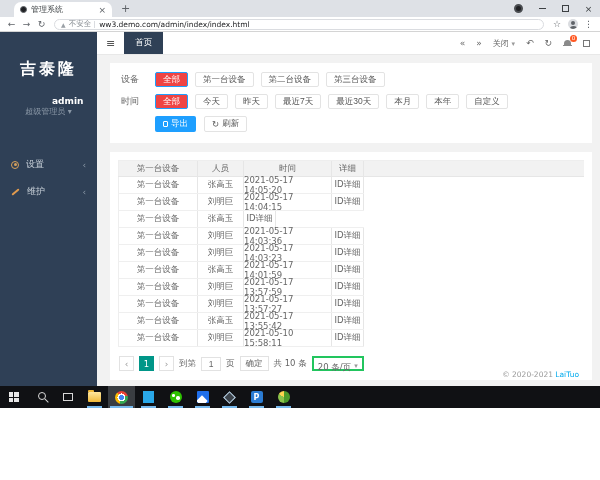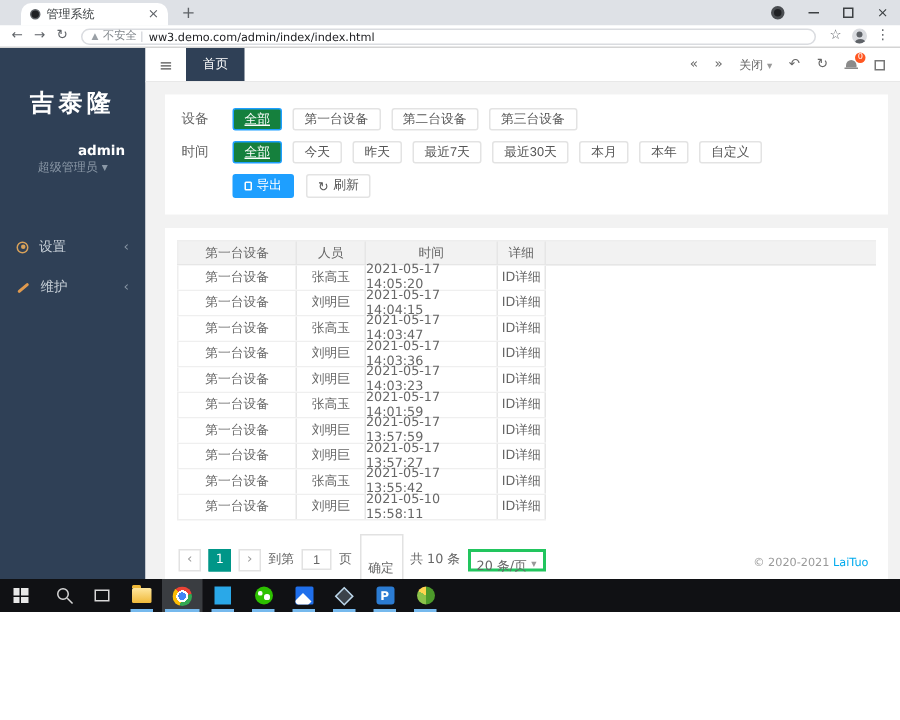--- a/index.html
+++ b/index.html
@@ -58,39 +58,39 @@
   .badge { position:absolute; top:-4px; right:-5px; min-width:7px; height:7px; background:#ff5722; color:#fff; border-radius:4px; font-size:5.5px; line-height:7px; text-align:center; padding:0 1px; }
   .fullscr { width:7px; height:7px; border:1px solid #777; }
 
   
   .content { position:absolute; top:55px; left:97px; right:0; bottom:22px; background:#f2f2f2; }
   .card { background:#fff; margin:0 8px 0 13px; }
   .card-filters { margin-top:8px; padding:9px 11px 4px; }
   .frow { display:flex; align-items:center; margin-bottom:7px; }
   .flabel { width:34px; font-size:9px; color:#666; flex:0 0 auto; }
   .fbtn { height:15px; line-height:13px; padding:0 7px; margin-right:7px; border:1px solid #e3e3e3; border-radius:2px; background:#fff; color:#555; font-size:8.5px; white-space:nowrap; }
-  .fbtn.active { background:#15803d; border-color:#1e9fff; color:#fff;text-decoration:underline; }
+  .fbtn.active { background:#ef4444; border-color:#1e9fff; color:#fff; }
   .btn-primary { height:16px; padding:0 8px; margin-left:34px; margin-right:8px; border:none; border-radius:2px; background:#1e9fff; color:#fff; font-size:8.5px; display:flex; align-items:center; gap:3px; }
   .doc-ic { width:5px; height:6px; border:1px solid #fff; border-radius:1px; }
   .btn-default { height:16px; padding:0 7px; border:1px solid #e3e3e3; border-radius:2px; background:#fff; color:#555; font-size:8.5px; display:flex; align-items:center; gap:3px; }
 
   .card-table { margin-top:9px; padding:8px 8px 6px; }
   .thead { display:flex; background:#f2f2f2; height:17px; border-top:1px solid #eee; border-bottom:1px solid #e6e6e6; }
   .th, .td { display:flex; align-items:center; justify-content:center; font-size:8.5px; color:#666; border-right:1px solid #e6e6e6; flex:0 0 auto; }
   .th:first-child, .td:first-child { border-left:1px solid #eee; }
   .c-device { width:80px; } .c-person { width:46px; } .c-time { width:88px; } .c-detail { width:32px; }
   .trow { display:flex; height:17px; border-bottom:1px solid #efefef; width:246px; }
   .td { background:#fff; }
   .td.c-detail span { color:#666; }
 
   .pagination { display:flex; align-items:center; gap:5px; margin:9px 0 3px 1px; font-size:8.5px; color:#666; }
   .pg-btn { min-width:15px; height:15px; border:1px solid #e2e2e2; background:#fff; color:#999; display:flex; align-items:center; justify-content:center; font-size:9px; }
   .pg-active { min-width:15px; height:15px; background:#009688; border:1px solid #009688; color:#fff; display:flex; align-items:center; justify-content:center; }
   .goto-input { width:20px; height:14px; border:1px solid #e2e2e2; text-align:center; font-size:8.5px; color:#666; }
-  .pg-confirm { height:15px; border:1px solid #e2e2e2; background:#fff; color:#666; font-size:8.5px; padding:16px 5px; }
+  .pg-confirm { height:15px; border:1px solid #e2e2e2; background:#fff; color:#666; font-size:8.5px; padding:0 5px; }
   .per-page { height:15px; border:2px solid #22c55e; background:#fff; display:flex; align-items:flex-start; gap:3px; padding:4px 4px; color:#666; }
   .caret { font-size:7px; color:#999; }
 
   .footer { position:absolute; right:21px; bottom:7px; font-size:7.5px; color:#999; }
   .brand { color:#01aaed; }
 
   
   .taskbar { position:absolute; left:0; right:0; bottom:0; height:22px; background:#101114; display:flex; }
   .task { width:27px; height:22px; display:flex; align-items:center; justify-content:center; position:relative; }
   .task.running::after { content:""; position:absolute; bottom:0; left:6px; right:6px; height:2px; background:#76b9ed; }
@@ -252,21 +252,20 @@
         <span class="td c-device">第一台设备</span>
         <span class="td c-person">刘明巨</span>
         <span class="td c-time">2021-05-17 14:04:15</span>
         <span class="td c-detail">
             <span>ID详细</span>
           </span>
       </div>
       <div class="trow">
         <span class="td c-device">第一台设备</span>
         <span class="td c-person">张高玉</span>
-        <span class="td c-time">2021-05-17 14:03:47</span>
         <span class="td c-detail">
             <span>ID详细</span>
           </span>
       </div>
       <div class="trow">
         <span class="td c-device">第一台设备</span>
         <span class="td c-person">刘明巨</span>
         <span class="td c-time">2021-05-17 14:03:36</span>
         <span class="td c-detail">
             <span>ID详细</span>

